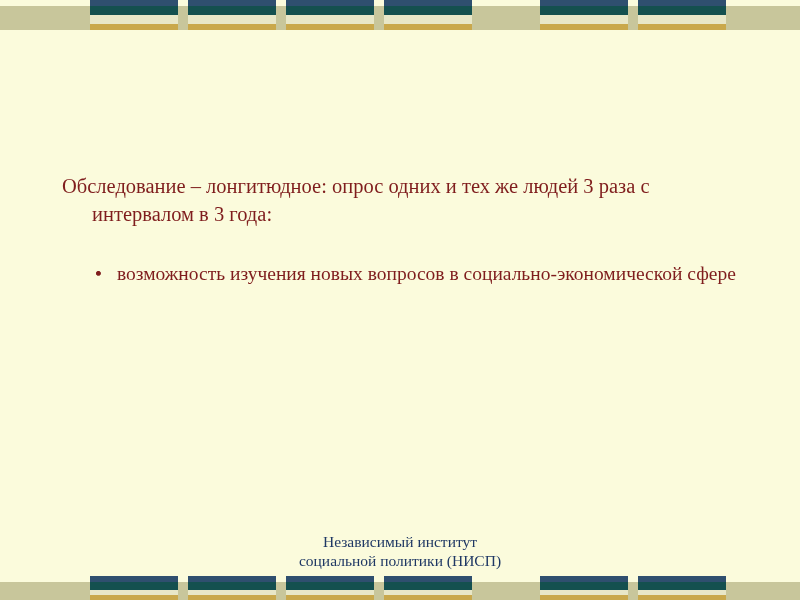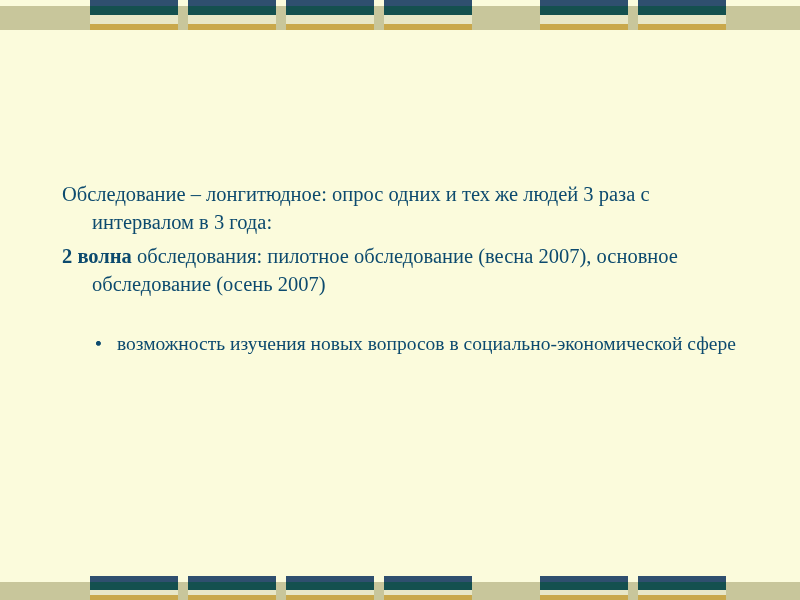--- a/index.html
+++ b/index.html
@@ -59,24 +59,24 @@
     text-align: center;
     font-weight: bold;
     font-size: 22.5px;
     line-height: 28px;
     color: #7A0000;
     font-family: "Liberation Serif", serif;
   }
 
   .body-block {
     position: absolute;
-    top: 138px;
+    top: 130px;
     left: 62px;
     width: 690px;
-    color: #0c4a6e;
+    color: #7f1d1d;
     font-size: 20.5px;
     line-height: 28px;
   }
 
   .para {
     margin: 0 0 6px 0;
     text-indent: 0;
     padding-left: 30px;
   }
   .para .hang {
@@ -216,37 +216,38 @@
 <div class="slide">
 
 
   <div class="body-block">
 
     <p class="para">
       <span class="hang">Обследование – лонгитюдное: опрос одних и тех же людей 3 раза с интервалом в 3 года:</span>
     </p>
 
 
-    <p class="para">
-      <b class="hang">2 волна</b><span> обследования: пилотное обследование (весна 2007), основное обследование (осень 2007)</span>
-    </p>
 
     <div class="gap"></div>
 
     <ul class="bullet-list">
       <li>
         <span class="dot">•</span>
       </li>
       <li>
         <span class="dot">•</span>
         <span>возможность изучения новых вопросов в социально-экономической сфере</span>
       </li>
     </ul>
   </div>
 
+  <div class="footer">
+    <div>Независимый институт</div>
+    <div>социальной политики (НИСП)</div>
+  </div>
 </div>
 
 <div class="band band-bottom">
   <div class="block" style="width:18px">
     <div class="stripe" style="height:6px;background:#FBFBDC"></div>
     <div class="stripe" style="height:18px;background:#C8C69B"></div>
   </div>
   <div class="block" style="width:72px">
     <div class="stripe" style="height:6px;background:#FBFBDC"></div>
     <div class="stripe" style="height:18px;background:#C8C69B"></div>

